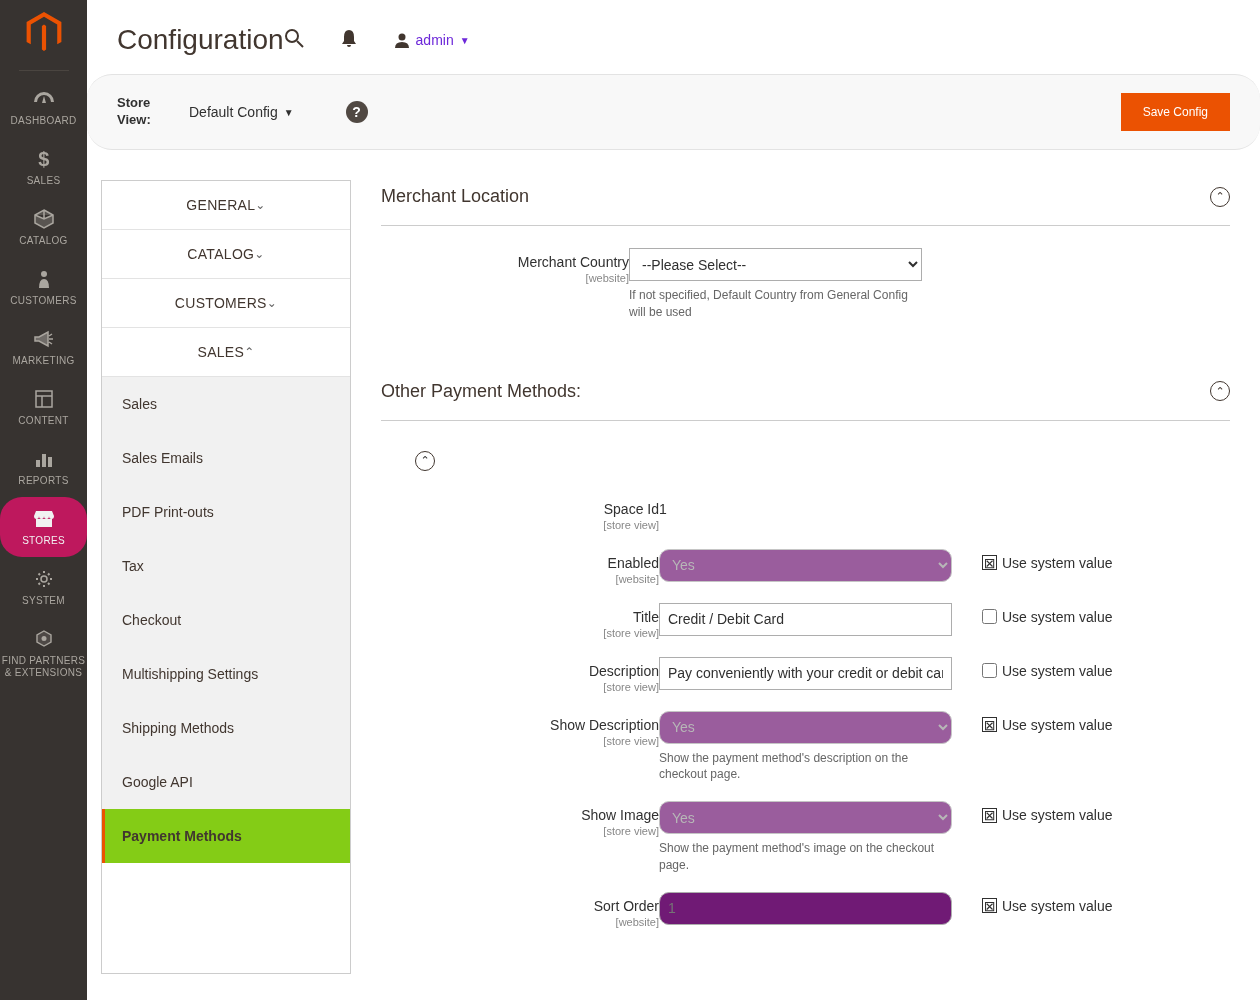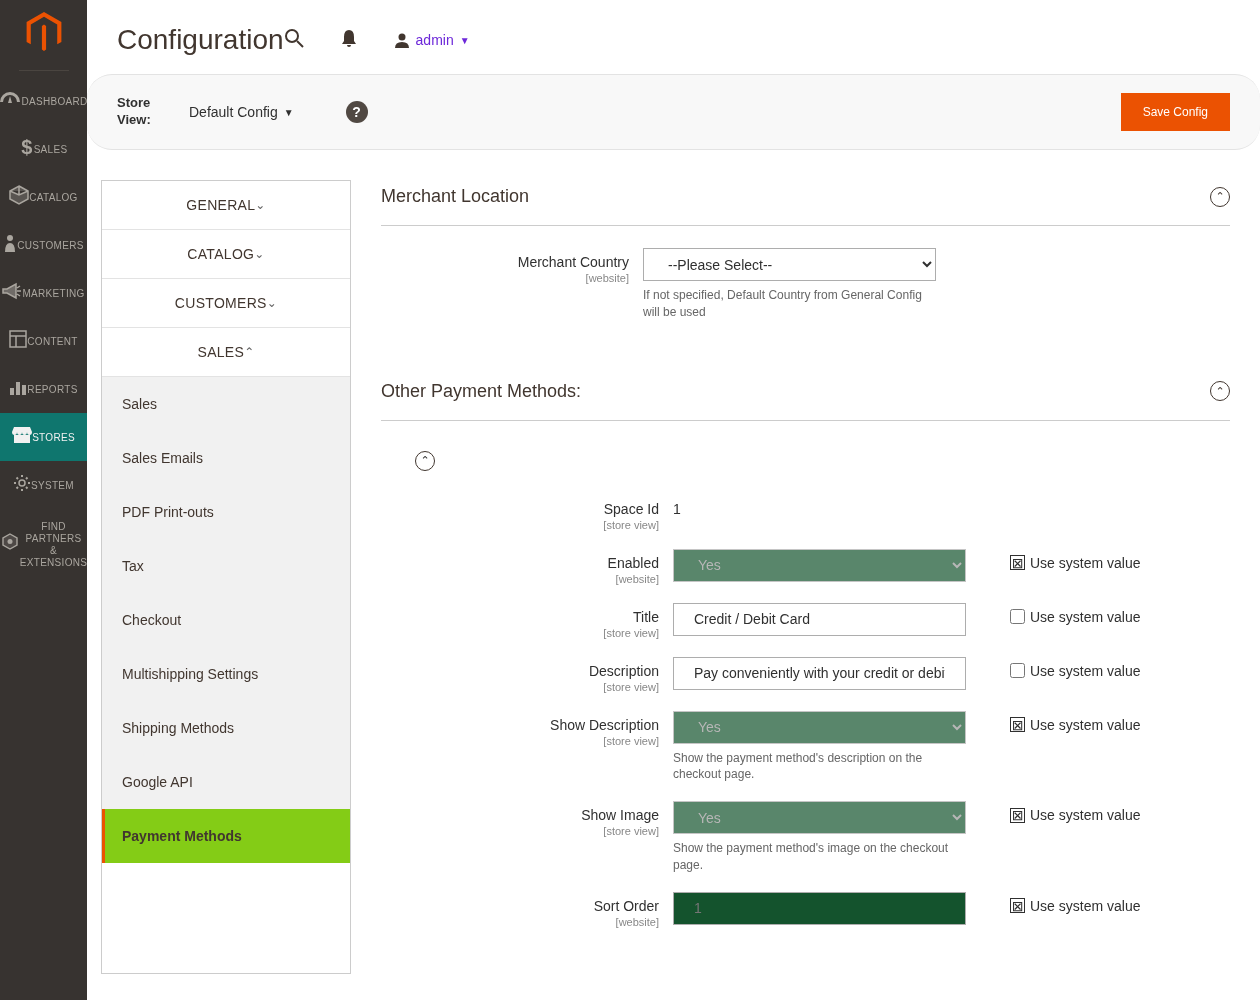--- a/index.html
+++ b/index.html
@@ -3,22 +3,22 @@
   <meta charset="utf-8">
   <style>
     * { margin: 0; padding: 0; box-sizing: border-box; font-family: -apple-system, BlinkMacSystemFont, "Segoe UI", Helvetica, Arial, sans-serif; }
     body { display: flex; background: #fff; color: #333; }
 
     
     .sidebar { width: 87px; background: #373330; display: flex; flex-direction: column; align-items: center; min-height: 1000px; }
     .logo { margin: 12px 0 14px; }
     .logo svg { width: 36px; height: 40px; }
     .sidebar-divider { width: 50px; height: 1px; background: #4a4540; margin-bottom: 6px; }
-    .nav-item { display: flex; flex-direction: row; align-items: center; justify-content: center; width: 87px; padding: 12px 0 10px; cursor: pointer; color: #aaa69f; font-size: 10px; letter-spacing: 0.3px; text-align: center; line-height: 1.2; }
-    .nav-item.active { background: #0f766e; color: #f1f1f1; }
+    .nav-item { display: flex; flex-direction: column; align-items: center; justify-content: center; width: 87px; padding: 12px 0 10px; cursor: pointer; color: #aaa69f; font-size: 10px; letter-spacing: 0.3px; text-align: center; line-height: 1.2; }
+    .nav-item.active { background: #be185d; color: #f1f1f1; border-radius: 22px; }
     .nav-item .ico { height: 20px; margin-bottom: 6px; display:flex; align-items:center; justify-content:center; }
     .nav-item .label { white-space: pre-line; }
 
     
     .main { flex: 1; min-height: 1000px; }
     .top { padding: 24px 30px 18px; display:flex; align-items:center; justify-content: flex-start; }
     .page-title { font-size: 28px; font-weight: 300; color: #41362f; }
     .top-actions { display:flex; align-items:center; gap: 37px; color:#6d28d9; }
     .top-actions .admin { display:flex; align-items:center; gap:6px; font-size:14px; cursor:pointer; }
 
@@ -39,26 +39,26 @@
     .subtab { padding: 19px 20px; font-size:14px; color:#41362f; cursor:pointer; }
     .subtab.active { background:#84cc16; border-left:3px solid #eb5202; font-weight:600; padding-left:17px; }
     .chev { font-size:12px; color:#666; }
 
     
     .panel { flex:1; }
     .section-hdr { font-size: 18px; color:#41362f; font-weight:400; padding: 6px 0 18px; border-bottom:1px solid #ccc; display:flex; justify-content:space-between; align-items:center; cursor:pointer; }
     .section-hdr.no-border-top { border-top:none; padding-top:14px; }
     .section-body { padding: 22px 0 28px; }
 
-    .row { display:flex; align-items:flex-start; gap: 14px; margin-bottom: 18px; }
+    .row { display:flex; align-items:flex-start; margin-bottom: 18px; }
     .row .lbl { width: 248px; text-align:right; font-size:14px; color:#303030; padding-top:6px; }
     .row .scope { display:block; font-size:11px; color:#888; margin-top:2px; }
     .row .ctrl { width: 293px; }
-    .row select, .row input[type=text] { width:100%; height:33px; border:1px solid #adadad; padding: 0 20px; font-size:14px; color:#303030; background:#fff; }
-    .row select:disabled, .row input:disabled { background:#14532d; color:#999; }
+    .row select, .row input[type=text] { width:100%; height:33px; border:1px solid #adadad; padding: 0 8px; font-size:14px; color:#303030; background:#fff; }
+    .row select:disabled, .row input:disabled { background:#701a75; color:#999;border-radius:10px; }
     .row .hint { font-size:12px; color:#666; margin-top:6px; line-height:1.4; }
     .row .val-plain { font-size:14px; color:#303030; padding-top:6px; }
     .row .sys { display:flex; align-items:center; gap:5px; font-size:14px; color:#303030; padding-top:6px; margin-left:30px; white-space:nowrap; }
     .row .sys input[type=checkbox] { width:15px; height:15px; accent-color:#514943; cursor:pointer; }
     .cb-checked { width:15px; height:15px; border:1.3px solid #303030; display:inline-flex; align-items:center; justify-content:center; font-size:14px; line-height:1; cursor:pointer; }
 
     .pm-hdr { display:flex; align-items:center; gap:10px; font-size:18px; color:#303030; padding:8px 0 24px 34px; cursor:pointer; }
     .circle-ico { width:20px; height:20px; border:1.5px solid #41362f; border-radius:50%; display:flex; align-items:center; justify-content:center; font-size:11px; }
   </style>
 </head>

